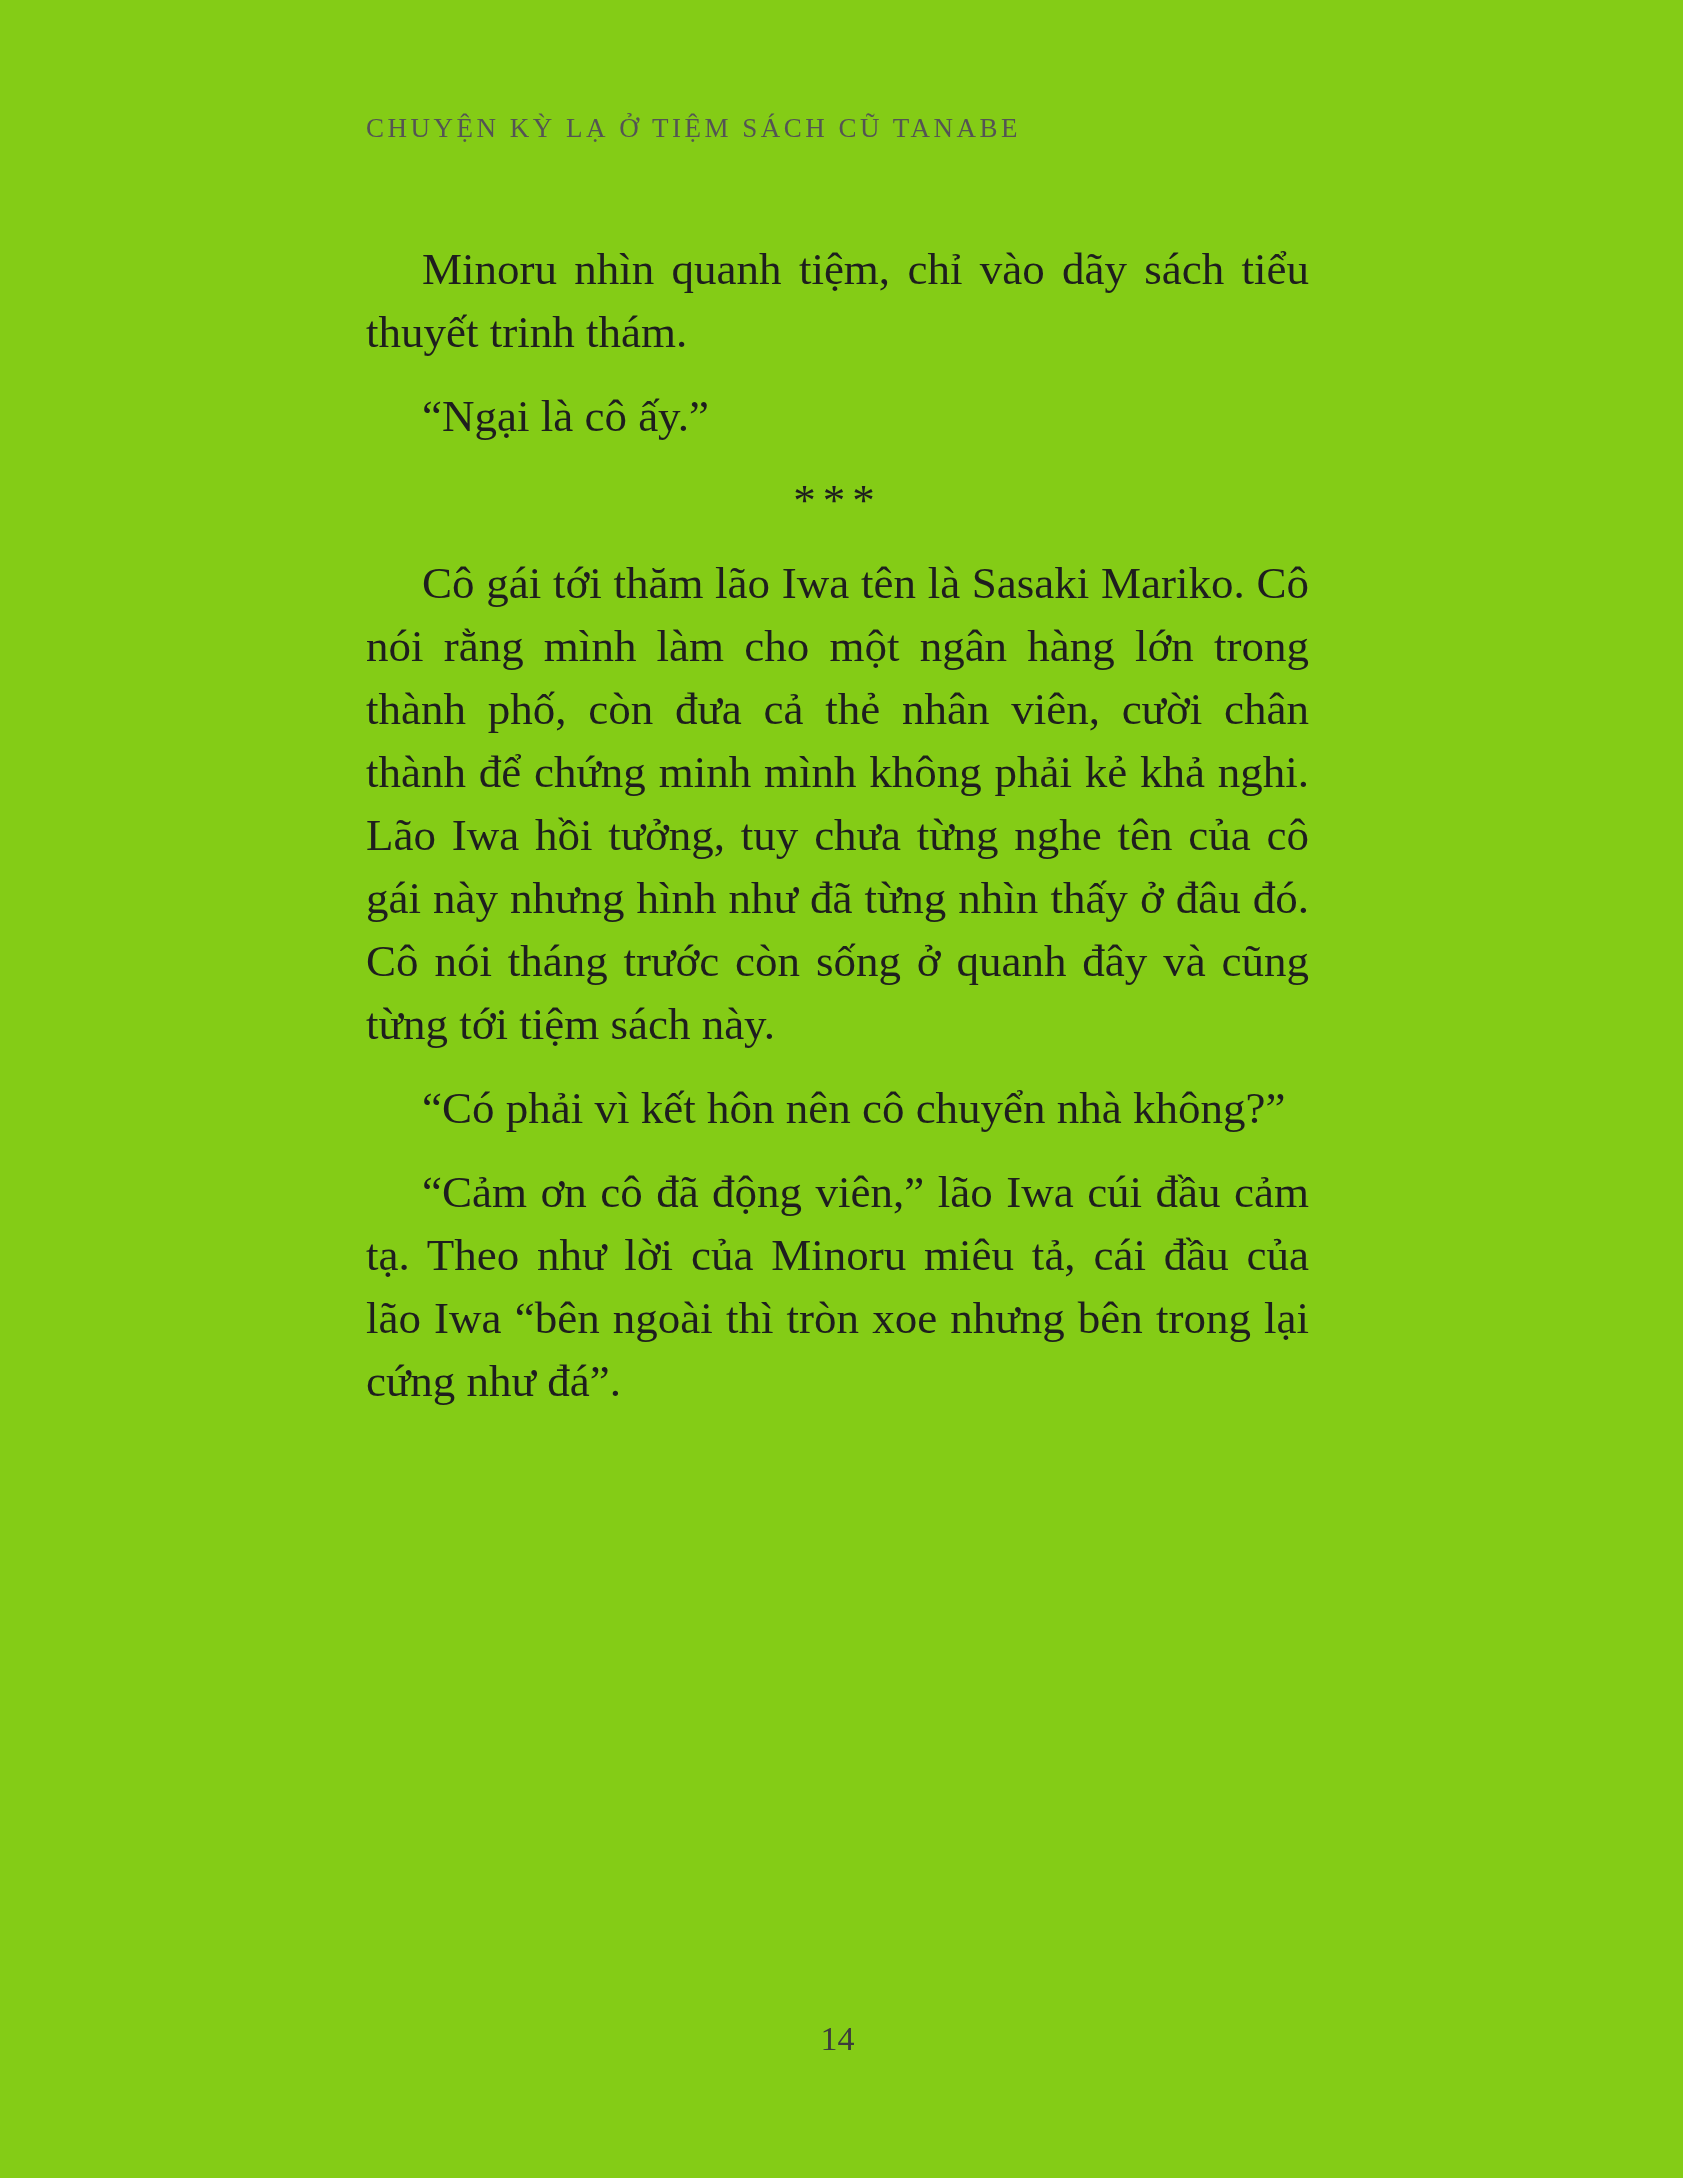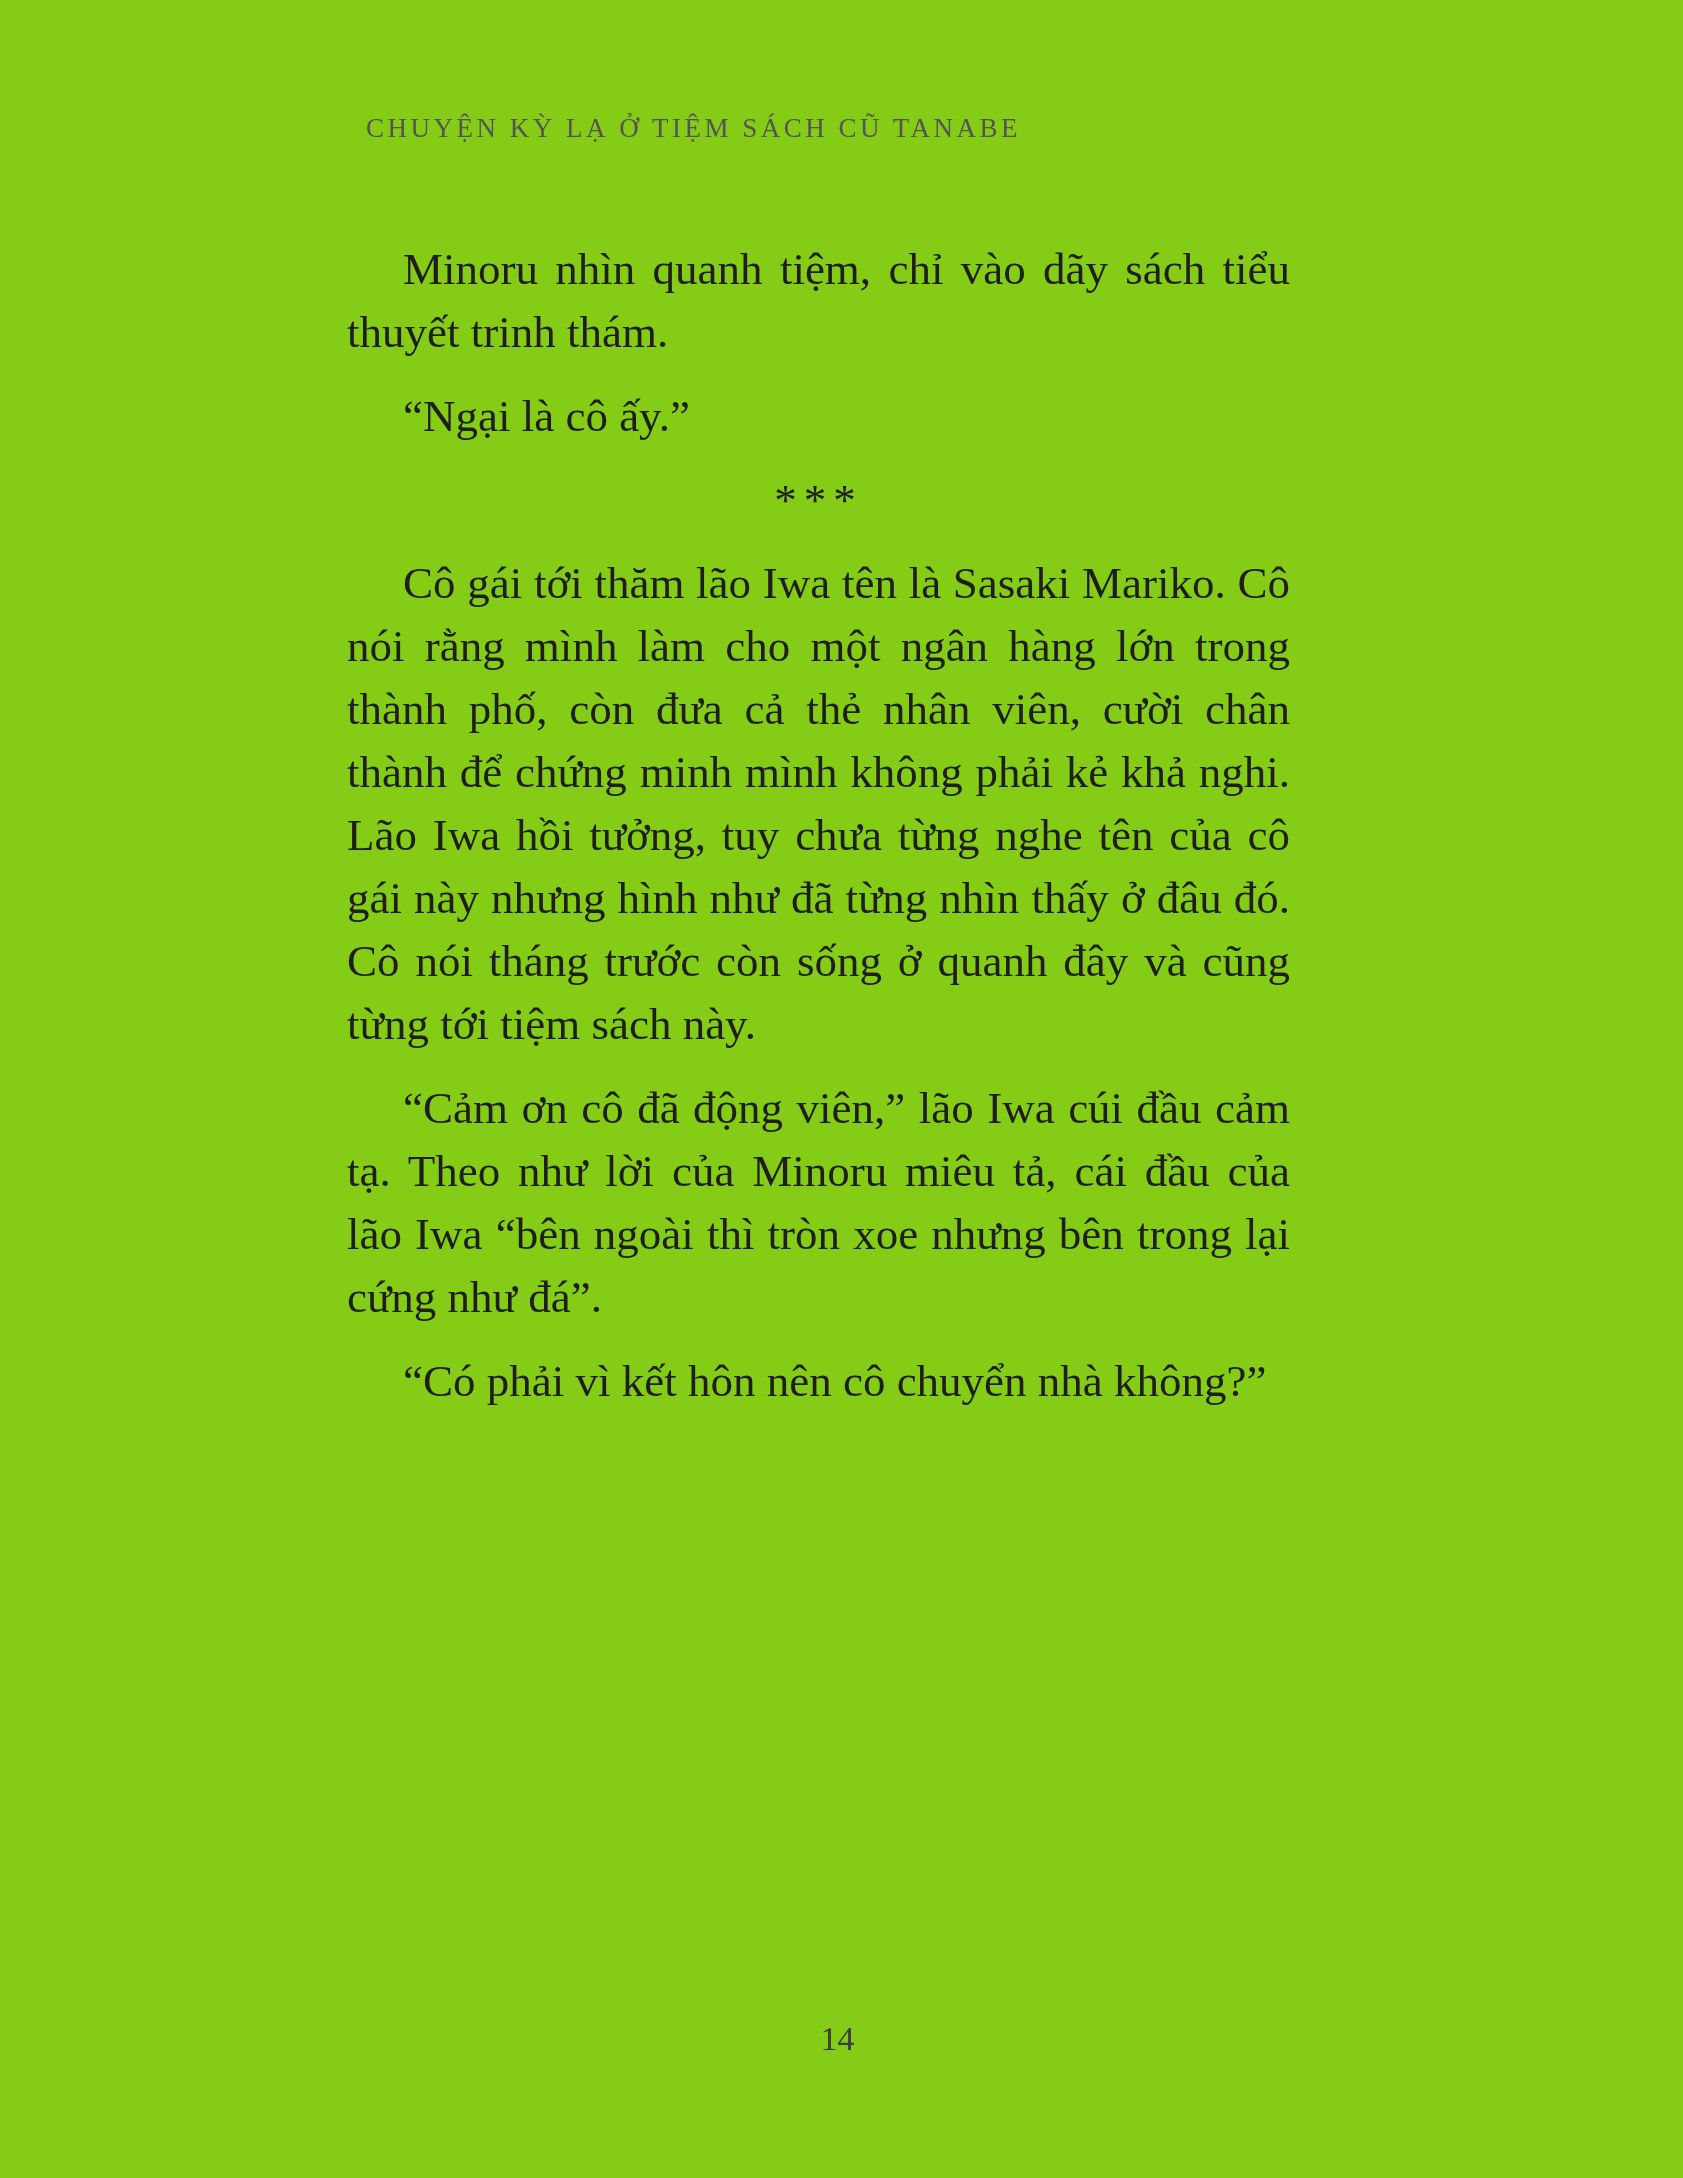--- a/index.html
+++ b/index.html
@@ -25,21 +25,21 @@
     left: 366px;
     top: 113px;
     font-size: 27px;
     letter-spacing: 3.5px;
     color: #545454;
     white-space: nowrap;
     font-variant: normal;
   }
   .text-column {
     position: absolute;
-    left: 347px;
+    left: 366px;
     top: 238px;
     width: 943px;
     font-size: 45px;
     line-height: 63px;
     text-align: justify;
     color: #1e1e1e;
   }
   .text-column p {
     margin: 0 0 21px 0;
     text-indent: 56px;
@@ -75,22 +75,22 @@
     <p>Minoru nhìn quanh tiệm, chỉ vào dãy sách tiểu thuyết trinh thám.</p>
 
     <p>“Ngại là cô ấy.”</p>
 
 
     <p class="separator">***</p>
 
 
     <p>Cô gái tới thăm lão Iwa tên là Sasaki Mariko. Cô nói rằng mình làm cho một ngân hàng lớn trong thành phố, còn đưa cả thẻ nhân viên, cười chân thành để chứng minh mình không phải kẻ khả nghi. Lão Iwa hồi tưởng, tuy chưa từng nghe tên của cô gái này nhưng hình như đã từng nhìn thấy ở đâu đó. Cô nói tháng trước còn sống ở quanh đây và cũng từng tới tiệm sách này.</p>
 
+    <p>“Có phải vì kết hôn nên cô chuyển nhà không?”</p>
+
     <p>“Cảm ơn cô đã động viên,” lão Iwa cúi đầu cảm tạ. Theo như lời của Minoru miêu tả, cái đầu của lão Iwa “bên ngoài thì tròn xoe nhưng bên trong lại cứng như đá”.</p>
-
-    <p>“Có phải vì kết hôn nên cô chuyển nhà không?”</p>
 
   </div>
 
   <div class="page-number">14</div>
 
 </div>
 
 
 </body></html>

